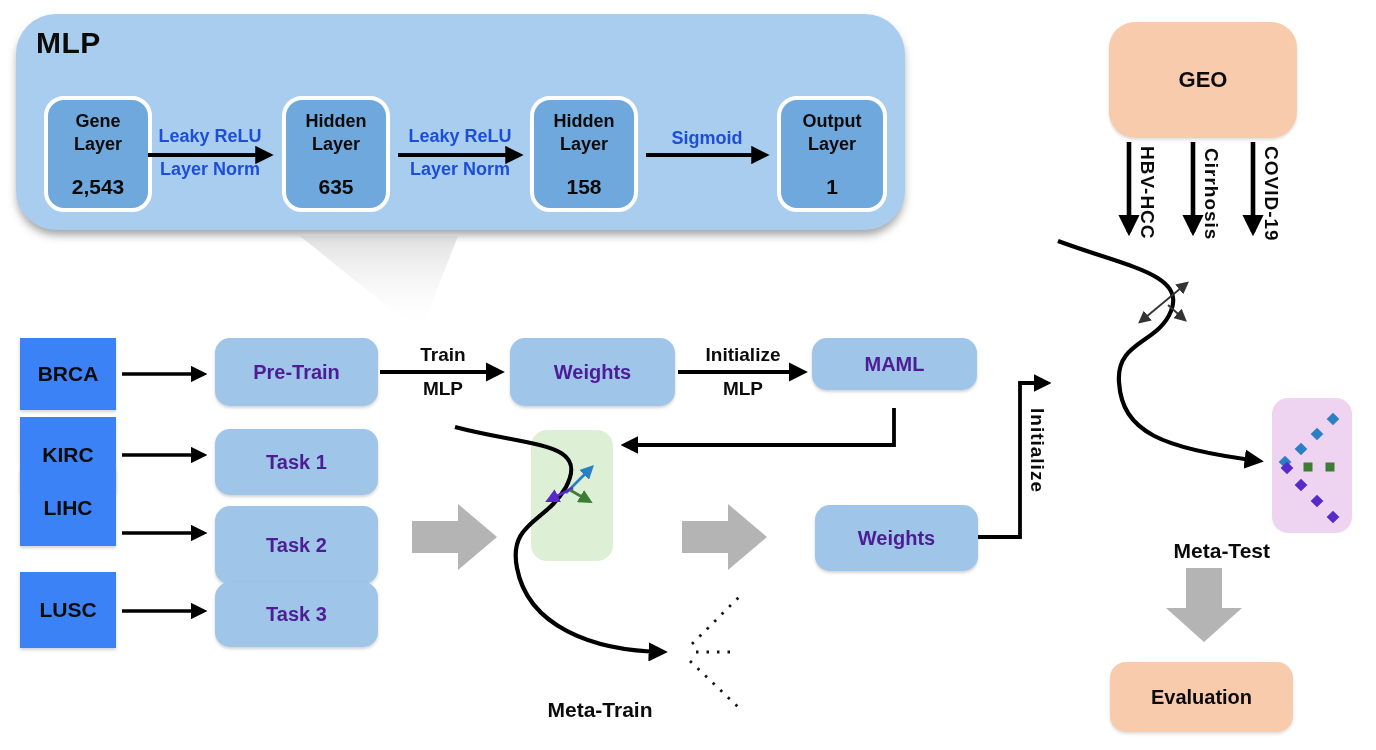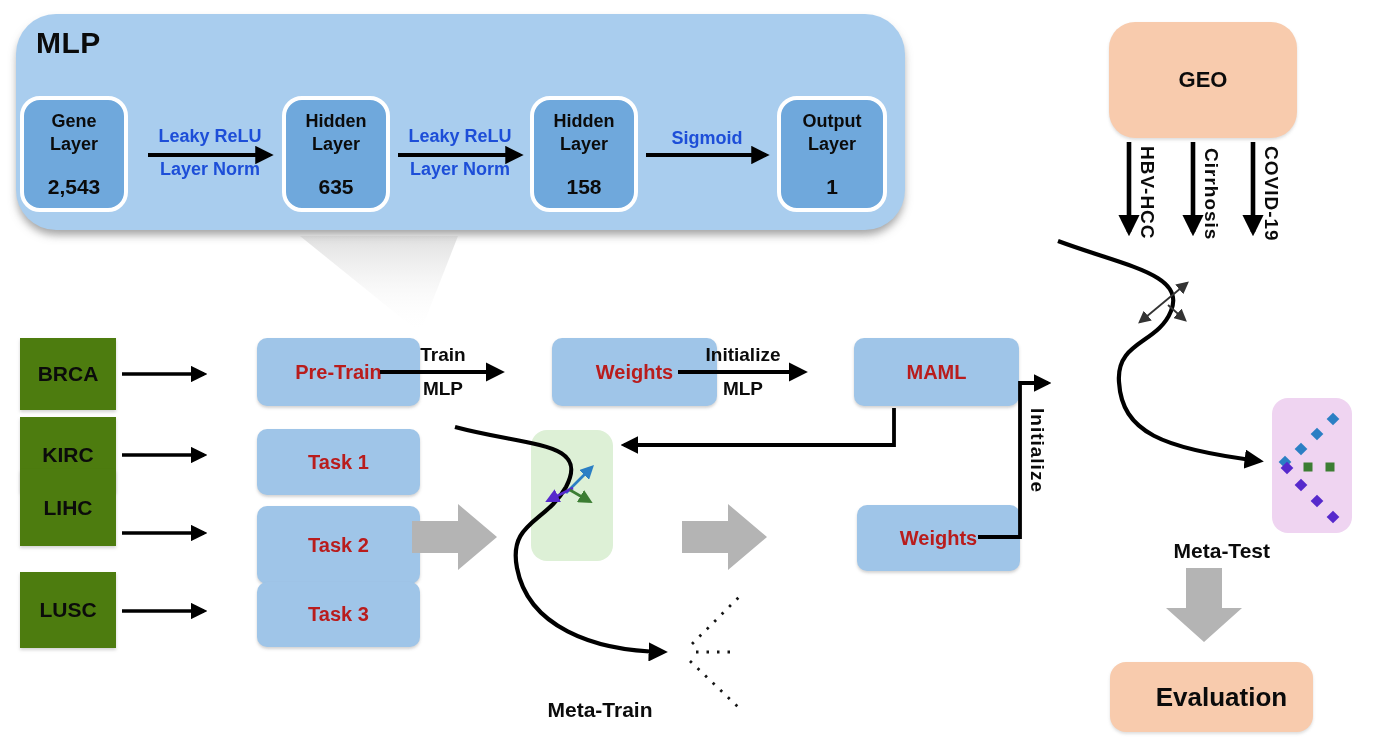--- a/index.html
+++ b/index.html
@@ -8,42 +8,42 @@
   
   .mlp-panel{left:16px;top:14px;width:889px;height:216px;background:#a9cdee;border-radius:40px;
              box-shadow:0 6px 8px -1px rgba(90,90,90,.55);z-index:1;}
   .mlp-title{left:36px;top:26px;font-size:30px;font-weight:bold;color:#0b0b0b;z-index:2;letter-spacing:.5px;}
   .layerbox{width:108px;height:116px;background:#6fa8dc;border:4px solid #ffffff;border-radius:20px;
             z-index:2;text-align:center;color:#0b0b0b;box-sizing:border-box;}
   .layerbox .lname{margin-top:10px;font-size:18px;font-weight:bold;line-height:1.25;}
   .layerbox .lval{position:absolute;bottom:9px;left:0;right:0;font-size:21px;font-weight:bold;}
   .connlbl{width:150px;text-align:center;font-size:18px;font-weight:bold;color:#1d4ed8;z-index:2;}
   
-  .peachbox{width:96px;background:#4d7c0f;text-align:center;font-size:21px;font-weight:bold;color:#0b0b0b;
+  .peachbox{width:96px;background:#3b82f6;text-align:center;font-size:21px;font-weight:bold;color:#0b0b0b;
             display:flex;align-items:center;justify-content:center;z-index:2;box-shadow:0 2px 3px rgba(130,130,130,.35);}
-  .bluebox{background:#9fc5e8;border-radius:10px;text-align:center;font-size:20px;font-weight:bold;color:#b91c1c;
-           display:flex;align-items:center;justify-content:center;z-index:2;box-shadow:0 2px 3px rgba(130,130,130,.35);margin-left:42px;}
+  .bluebox{background:#9fc5e8;border-radius:15px;text-align:center;font-size:20px;font-weight:bold;color:#4c1d95;
+           display:flex;align-items:center;justify-content:center;z-index:2;box-shadow:0 2px 3px rgba(130,130,130,.35);}
   .roundpeach{background:#f8cbad;border-radius:18px;text-align:center;font-weight:bold;color:#0b0b0b;
            display:flex;align-items:center;justify-content:center;z-index:2;box-shadow:0 2px 3px rgba(150,150,150,.3);}
   .alabel{width:110px;text-align:center;font-size:19px;font-weight:bold;color:#0b0b0b;z-index:2;}
   .vlabel{writing-mode:vertical-rl;font-size:19px;font-weight:bold;color:#0b0b0b;z-index:2;letter-spacing:1px;}
   .greenpanel{left:531px;top:430px;width:82px;height:131px;background:#ddf0d6;border-radius:16px;z-index:1;}
   .pinkpanel{left:1272px;top:398px;width:80px;height:135px;background:#efd4f1;border-radius:16px;z-index:1;}
   .figlbl{font-size:21px;font-weight:bold;color:#0b0b0b;text-align:center;z-index:2;}
   svg.overlay{position:absolute;left:0;top:0;z-index:5;pointer-events:none;}
 </style>
 </head>
 <body>
 
 <div id="stage">
 
   <div class="abs mlp-panel"></div>
   <div class="abs mlp-title">MLP</div>
 
-  <div class="abs layerbox" style="left:20px;top:96px;">
+  <div class="abs layerbox" style="left:44px;top:96px;">
     <div class="lname"><span>Gene</span><br><span>Layer</span></div>
     <div class="lval">2,543</div>
   </div>
   <div class="abs layerbox" style="left:282px;top:96px;">
     <div class="lname"><span>Hidden</span><br><span>Layer</span></div>
     <div class="lval">635</div>
   </div>
   <div class="abs layerbox" style="left:530px;top:96px;">
     <div class="lname"><span>Hidden</span><br><span>Layer</span></div>
     <div class="lval">158</div>
@@ -62,41 +62,41 @@
   <div class="abs peachbox" style="left:20px;top:338px;height:72px;">BRCA</div>
   <div class="abs peachbox" style="left:20px;top:417px;height:75px;">KIRC</div>
   <div class="abs peachbox" style="left:20px;top:470px;height:76px;">LIHC</div>
   <div class="abs peachbox" style="left:20px;top:572px;height:76px;">LUSC</div>
 
   <div class="abs bluebox" style="left:215px;top:338px;width:163px;height:68px;">Pre-Train</div>
   <div class="abs bluebox" style="left:215px;top:429px;width:163px;height:66px;">Task 1</div>
   <div class="abs bluebox" style="left:215px;top:506px;width:163px;height:78px;">Task 2</div>
   <div class="abs bluebox" style="left:215px;top:582px;width:163px;height:65px;">Task 3</div>
   <div class="abs bluebox" style="left:510px;top:338px;width:165px;height:68px;">Weights</div>
-  <div class="abs bluebox" style="left:812px;top:338px;width:165px;height:68px;">MAML</div>
+  <div class="abs bluebox" style="left:812px;top:338px;width:165px;height:52px;">MAML</div>
   <div class="abs bluebox" style="left:815px;top:505px;width:163px;height:66px;">Weights</div>
 
   <div class="abs alabel" style="left:388px;top:344px;">Train</div>
   <div class="abs alabel" style="left:388px;top:378px;">MLP</div>
   <div class="abs alabel" style="left:688px;top:344px;">Initialize</div>
   <div class="abs alabel" style="left:688px;top:378px;">MLP</div>
   <div class="abs vlabel" style="left:1026px;top:408px;height:120px;">Initialize</div>
 
   <div class="abs greenpanel"></div>
   <div class="abs pinkpanel"></div>
 
   <div class="abs figlbl" style="left:535px;top:698px;width:130px;">Meta-Train</div>
   <div class="abs figlbl" style="left:1150px;top:539px;width:120px;text-align:right;">Meta-Test</div>
 
   <div class="abs roundpeach" style="left:1109px;top:22px;width:188px;height:116px;border-radius:26px;font-size:22px;">GEO</div>
   <div class="abs vlabel" style="left:1136px;top:146px;height:102px;">HBV-HCC</div>
   <div class="abs vlabel" style="left:1200px;top:148px;height:102px;">Cirrhosis</div>
   <div class="abs vlabel" style="left:1260px;top:146px;height:102px;">COVID-19</div>
 
-  <div class="abs roundpeach" style="left:1110px;top:662px;width:183px;height:70px;font-size:26px;border-radius:16px;padding-left:20px;">Evaluation</div>
+  <div class="abs roundpeach" style="left:1110px;top:662px;width:183px;height:70px;font-size:20px;border-radius:16px;">Evaluation</div>
 
   <svg class="overlay" width="1376" height="750" viewBox="0 0 1376 750">
     <defs>
       <marker id="ah" viewBox="0 0 10 10" refX="8" refY="5" markerWidth="4.6" markerHeight="4.6" orient="auto-start-reverse" markerUnits="strokeWidth">
         <path d="M0,0 L10,5 L0,10 z" fill="#000"></path>
       </marker>
       <marker id="aht" viewBox="0 0 10 10" refX="8" refY="5" markerWidth="7" markerHeight="7" orient="auto-start-reverse" markerUnits="strokeWidth">
         <path d="M0,0 L10,5 L0,10 z" fill="#333"></path>
       </marker>
       <marker id="ahb" viewBox="0 0 10 10" refX="7" refY="5" markerWidth="5.4" markerHeight="5.4" orient="auto" markerUnits="strokeWidth">

